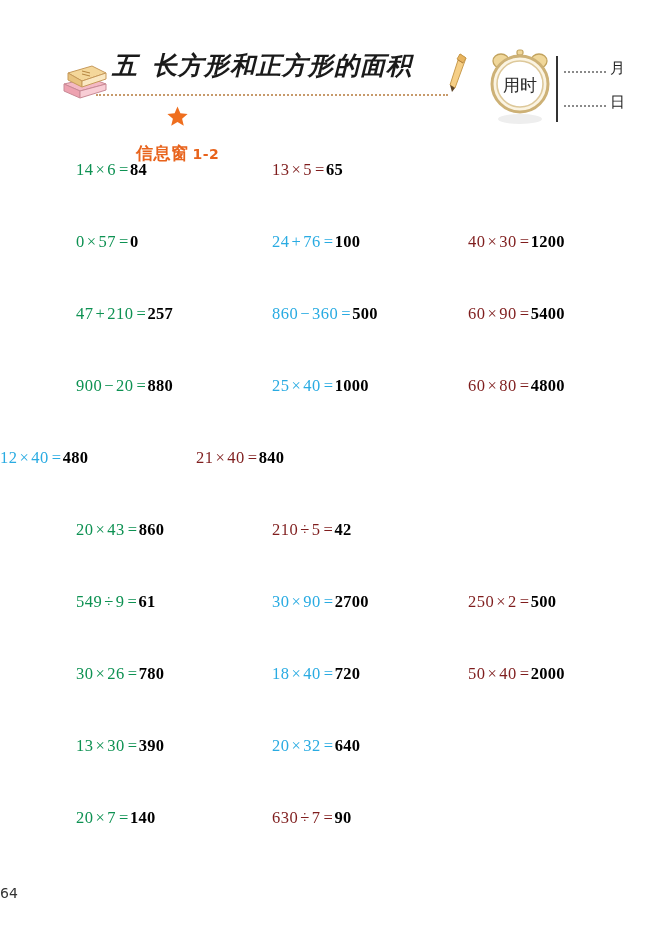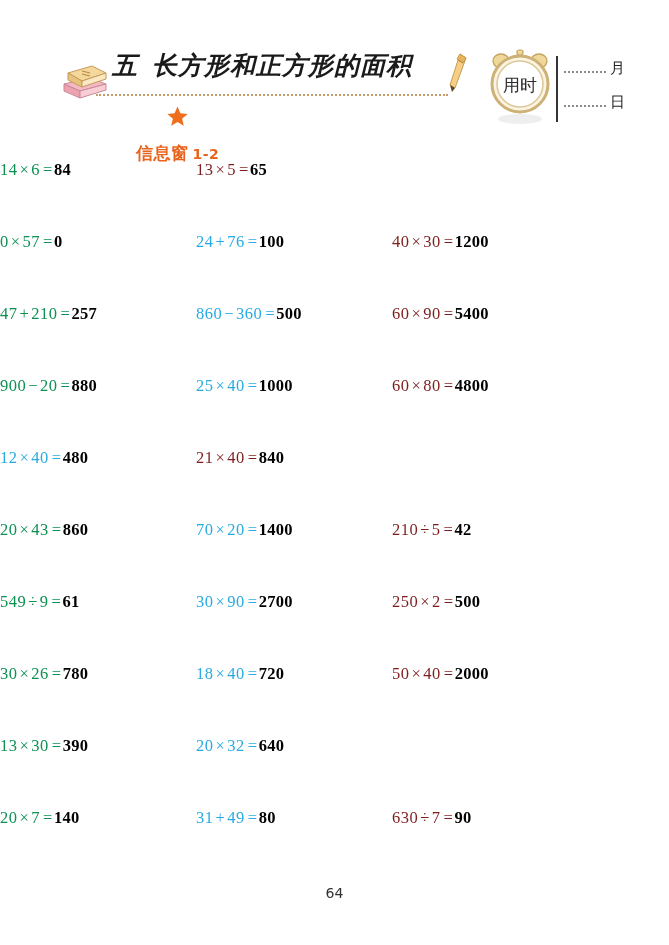--- a/index.html
+++ b/index.html
@@ -152,40 +152,39 @@
     display: flex;
     height: 72px;
   }
   .pcell {
     width: 196px;
     font-size: 16.5px;
     line-height: 1;
     white-space: nowrap;
     padding-top: 12px;
   }
-  .pcell.c0 { }
+  .pcell.c0 { margin-left: 76px; }
   .pcell.c1 { margin-left: 0px; }
   .pcell.c2 { margin-left: 0px; }
 
   .expr   { letter-spacing: 0.5px; }
   .op     { margin: 0 2px; }
   .eq     { margin-left: 3px; margin-right: 1px; }
   .ans    { color: #000000; font-weight: 600; letter-spacing: 0.3px; }
 
   .col-green { color: #0d9152; }
   .col-blue  { color: #29abe2; }
   .col-pink  { color: #7f1d1d; }
 
   
   .page-number {
     position: absolute;
     left: 0;
     top: 885px;
     width: 669px;
-    text-align: center;
     font-family: "DejaVu Sans", sans-serif;
     font-size: 14px;
     color: #333333;
   }
 </style>
 </head>
 <body>
 
 <div class="header">
 
@@ -271,37 +270,35 @@
       <div class="pcell c0"><span class="expr col-green"><span>900</span><span class="op">−</span><span>20</span><span class="eq">=</span></span><span class="ans">880</span></div>
       <div class="pcell c1"><span class="expr col-blue"><span>25</span><span class="op">×</span><span>40</span><span class="eq">=</span></span><span class="ans">1000</span></div>
       <div class="pcell c2"><span class="expr col-pink"><span>60</span><span class="op">×</span><span>80</span><span class="eq">=</span></span><span class="ans">4800</span></div>
     </div>
     <div class="prow">
       <div class="pcell c1"><span class="expr col-blue"><span>12</span><span class="op">×</span><span>40</span><span class="eq">=</span></span><span class="ans">480</span></div>
       <div class="pcell c2"><span class="expr col-pink"><span>21</span><span class="op">×</span><span>40</span><span class="eq">=</span></span><span class="ans">840</span></div>
     </div>
     <div class="prow">
       <div class="pcell c0"><span class="expr col-green"><span>20</span><span class="op">×</span><span>43</span><span class="eq">=</span></span><span class="ans">860</span></div>
-      <div class="pcell c1"><span class="expr col-blue"><span>70</span><span class="op">×</span><span>20</span><span class="eq">=</span></span><span class="ans">1400</span></div>
       <div class="pcell c2"><span class="expr col-pink"><span>210</span><span class="op">÷</span><span>5</span><span class="eq">=</span></span><span class="ans">42</span></div>
     </div>
     <div class="prow">
       <div class="pcell c0"><span class="expr col-green"><span>549</span><span class="op">÷</span><span>9</span><span class="eq">=</span></span><span class="ans">61</span></div>
       <div class="pcell c1"><span class="expr col-blue"><span>30</span><span class="op">×</span><span>90</span><span class="eq">=</span></span><span class="ans">2700</span></div>
       <div class="pcell c2"><span class="expr col-pink"><span>250</span><span class="op">×</span><span>2</span><span class="eq">=</span></span><span class="ans">500</span></div>
     </div>
     <div class="prow">
       <div class="pcell c0"><span class="expr col-green"><span>30</span><span class="op">×</span><span>26</span><span class="eq">=</span></span><span class="ans">780</span></div>
       <div class="pcell c1"><span class="expr col-blue"><span>18</span><span class="op">×</span><span>40</span><span class="eq">=</span></span><span class="ans">720</span></div>
       <div class="pcell c2"><span class="expr col-pink"><span>50</span><span class="op">×</span><span>40</span><span class="eq">=</span></span><span class="ans">2000</span></div>
     </div>
     <div class="prow">
       <div class="pcell c0"><span class="expr col-green"><span>13</span><span class="op">×</span><span>30</span><span class="eq">=</span></span><span class="ans">390</span></div>
       <div class="pcell c1"><span class="expr col-blue"><span>20</span><span class="op">×</span><span>32</span><span class="eq">=</span></span><span class="ans">640</span></div>
     </div>
     <div class="prow">
       <div class="pcell c0"><span class="expr col-green"><span>20</span><span class="op">×</span><span>7</span><span class="eq">=</span></span><span class="ans">140</span></div>
-      <div class="pcell c1"><span class="expr col-blue"><span>31</span><span class="op">+</span><span>49</span><span class="eq">=</span></span><span class="ans">80</span></div>
       <div class="pcell c2"><span class="expr col-pink"><span>630</span><span class="op">÷</span><span>7</span><span class="eq">=</span></span><span class="ans">90</span></div>
     </div>
   </div>
 
 <div class="page-number">64</div>
 
 </body></html>

